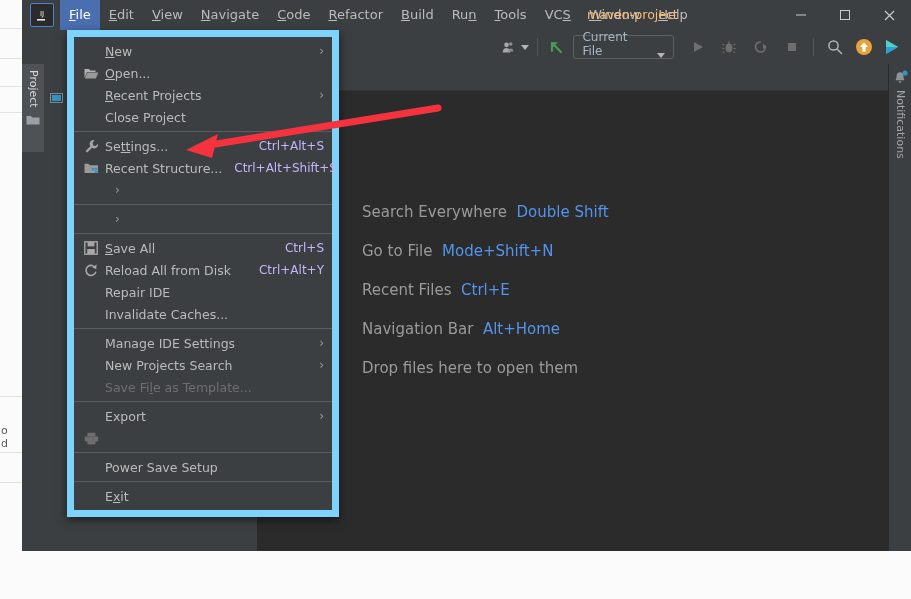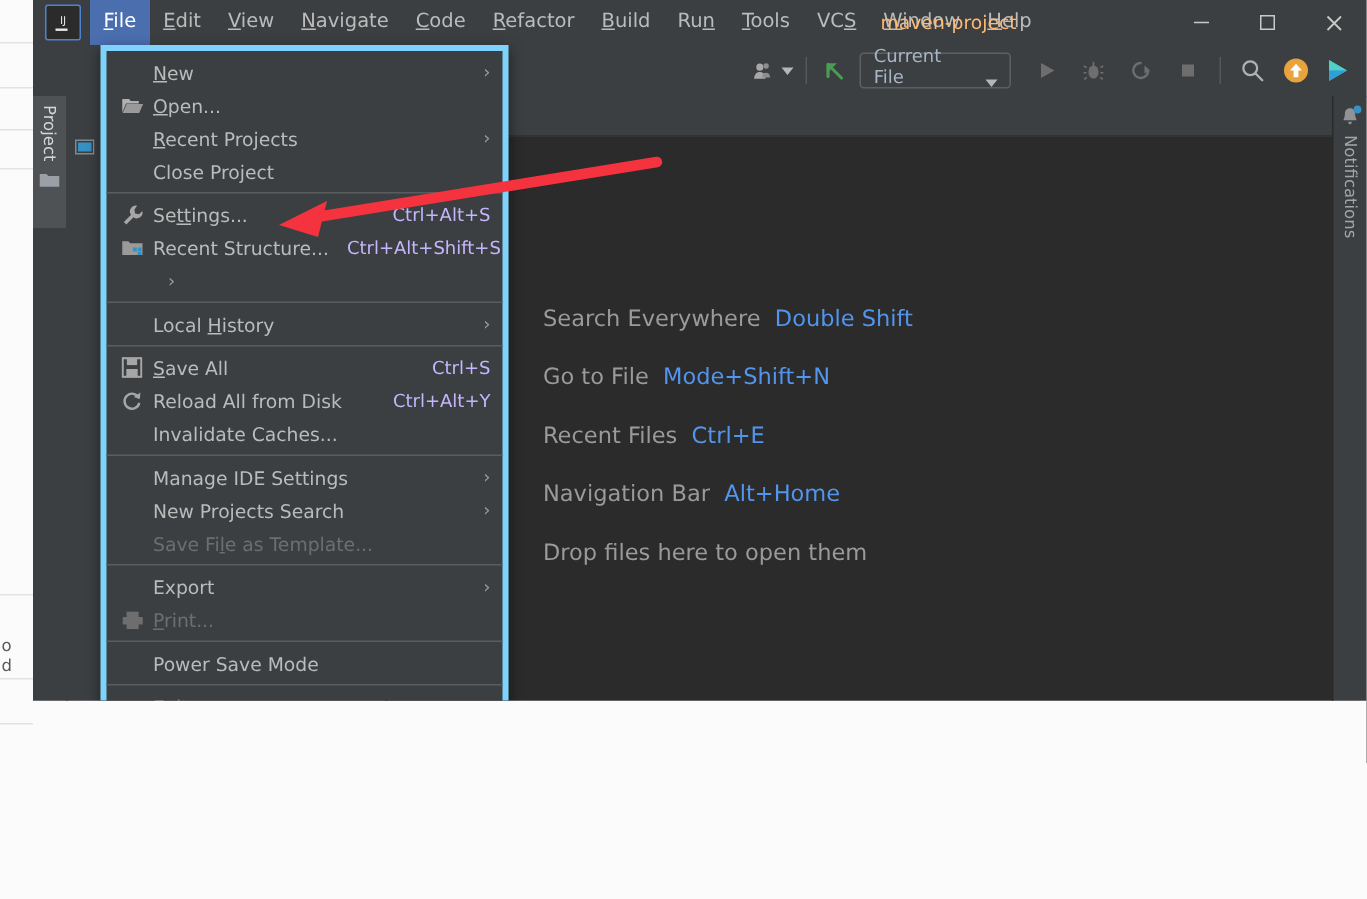--- a/index.html
+++ b/index.html
@@ -10,21 +10,21 @@
     -webkit-font-smoothing:antialiased;
   }
   .app{position:relative;width:911px;height:599px;}
 
   
   .bg-window{position:absolute;left:0;top:0;width:911px;height:599px;background:#fbfbfb;}
   .bg-line{position:absolute;background:#e3e3e3;height:1px;}
   .bg-ghost-text{position:absolute;font-size:11px;color:#5a5a5a;font-family:"DejaVu Sans",sans-serif;line-height:13px;}
 
   
-  .ide{position:absolute;left:22px;top:0px;width:889px;height:467px;background:#3c3f41;overflow:hidden;}
+  .ide{position:absolute;left:22px;top:0px;width:889px;height:551px;background:#3c3f41;overflow:hidden;}
 
   
   .titlebar{position:absolute;left:0;top:0;width:889px;height:30px;background:#3c3f41;display:flex;align-items:center;}
   .logo{width:22px;height:22px;margin-left:8px;border:1px solid #4f83d2;background:#2b2b2b;display:flex;align-items:center;justify-content:center;border-radius:2px;}
   .logo svg{display:block;}
   .menu{display:flex;align-items:center;height:30px;margin-left:6px;justify-content:center;}
   .menu-item{padding:0 9px;height:30px;line-height:30px;font-size:13px;color:#bbbbbb;white-space:nowrap;}
   .menu-item.active{background:#4b6eaf;color:#ffffff;}
   .mn{text-decoration:none;}
   .mn u{text-decoration:underline;}
@@ -57,21 +57,21 @@
 
   
   .editor{position:absolute;left:235px;top:64px;width:632px;height:535px;background:#2b2b2b;text-align:center;}
   .tabsbar{position:absolute;left:0;top:0;width:632px;height:26px;background:#3c3f41;border-bottom:1px solid #323232;}
   .welcome{position:absolute;left:0;top:26px;width:632px;height:509px;}
   .w-row{position:absolute;left:105px;font-size:15px;color:#9a9a9a;white-space:nowrap;}
   .w-key{color:#5394ec;}
   .csdn{position:absolute;right:16px;bottom:8px;font-size:12px;color:#c3c3c3;}
 
   
-  .dropdown{position:absolute;left:45px;top:30px;width:272px;background:#3c3f41;border:4px solid #7dd3fc;
+  .dropdown{position:absolute;left:45px;top:30px;width:272px;background:#3c3f41;border:7px solid #7dd3fc;
             box-shadow:0 3px 9px rgba(0,0,0,.55);padding:3px 0 3px 0;box-sizing:border-box;z-index:40;}
   .mrow{position:relative;display:flex;align-items:center;height:22px;padding:0 8px 0 8px;font-size:12.5px;color:#bbbbbb;}
   .mrow .mico{width:18px;min-width:18px;display:flex;align-items:center;justify-content:center;margin-right:5px;color:#9b9b9b;}
   .mrow .mlabel{flex:1;white-space:nowrap;}
   .mrow .mshort{color:#c4b5fd;font-size:12px;margin-left:12px;white-space:nowrap;}
   .mrow .marrow{margin-left:10px;color:#9a9a9a;font-size:12px;line-height:1;}
   .mrow.disabled .mlabel,.mrow.disabled .mico{color:#6e6e6e;}
   .msep{height:1px;background:#5a5d5e;margin:3px 0;}
 
   
@@ -308,21 +308,20 @@
           <span class="mlabel">Recent Structure...</span>
           <span class="mshort">Ctrl+Alt+Shift+S</span>
         </div>
         <div class="mrow">
           <span class="mico"></span>
           <span class="marrow">›</span>
         </div>
         <div class="msep"></div>
         <div class="mrow">
           <span class="mico"></span>
-          <span class="mlabel">Local <u>H</u>istory</span>
           <span class="marrow">›</span>
         </div>
         <div class="msep"></div>
         <div class="mrow">
           <span class="mico">
             <svg width="14" height="14" viewBox="0 0 14 14">
               <rect x="0.8" y="0.8" width="12.4" height="12.4" fill="none" stroke="#a6a6a6" stroke-width="1.4"></rect>
               <rect x="3.6" y="1" width="6.8" height="4.4" fill="#a6a6a6"></rect>
               <rect x="3.2" y="8" width="7.6" height="5" fill="#a6a6a6"></rect>
             </svg>
@@ -335,20 +334,24 @@
             <svg width="14" height="14" viewBox="0 0 14 14">
               <path d="M11.6 5.4 A5 5 0 1 0 11.9 8.6" stroke="#a6a6a6" stroke-width="1.6" fill="none"></path>
               <path d="M12.6 1.6 L12.2 6 L8.2 4.6 Z" fill="#a6a6a6"></path>
             </svg>
           </span>
           <span class="mlabel">Reload All from Disk</span>
           <span class="mshort">Ctrl+Alt+Y</span>
         </div>
         <div class="mrow">
           <span class="mico"></span>
+          <span class="mlabel">Repair IDE</span>
+        </div>
+        <div class="mrow">
+          <span class="mico"></span>
           <span class="mlabel">Invalidate Caches...</span>
         </div>
         <div class="msep"></div>
         <div class="mrow">
           <span class="mico"></span>
           <span class="mlabel">Manage IDE Settings</span>
           <span class="marrow">›</span>
         </div>
         <div class="mrow">
           <span class="mico"></span>
@@ -366,26 +369,25 @@
           <span class="marrow">›</span>
         </div>
         <div class="mrow disabled">
           <span class="mico">
             <svg width="15" height="13" viewBox="0 0 15 13">
               <rect x="3.4" y="0.8" width="8" height="3.6" fill="#6e6e6e"></rect>
               <rect x="0.8" y="4.4" width="13.4" height="5" rx="0.8" fill="#6e6e6e"></rect>
               <rect x="3.4" y="8.4" width="8" height="4" fill="#6e6e6e"></rect>
             </svg>
           </span>
-          <span class="mlabel"><u>P</u>rint...</span>
-        </div>
-        <div class="msep"></div>
-        <div class="mrow">
-          <span class="mico"></span>
-          <span class="mlabel">Power Save Mode</span>
+        </div>
+        <div class="msep"></div>
+        <div class="mrow">
+          <span class="mico"></span>
+          <span class="mlabel">Power Save Setup</span>
         </div>
         <div class="msep"></div>
         <div class="mrow">
           <span class="mico"></span>
           <span class="mlabel">E<u>x</u>it</span>
         </div>
       </div>
 
   </div>
 

